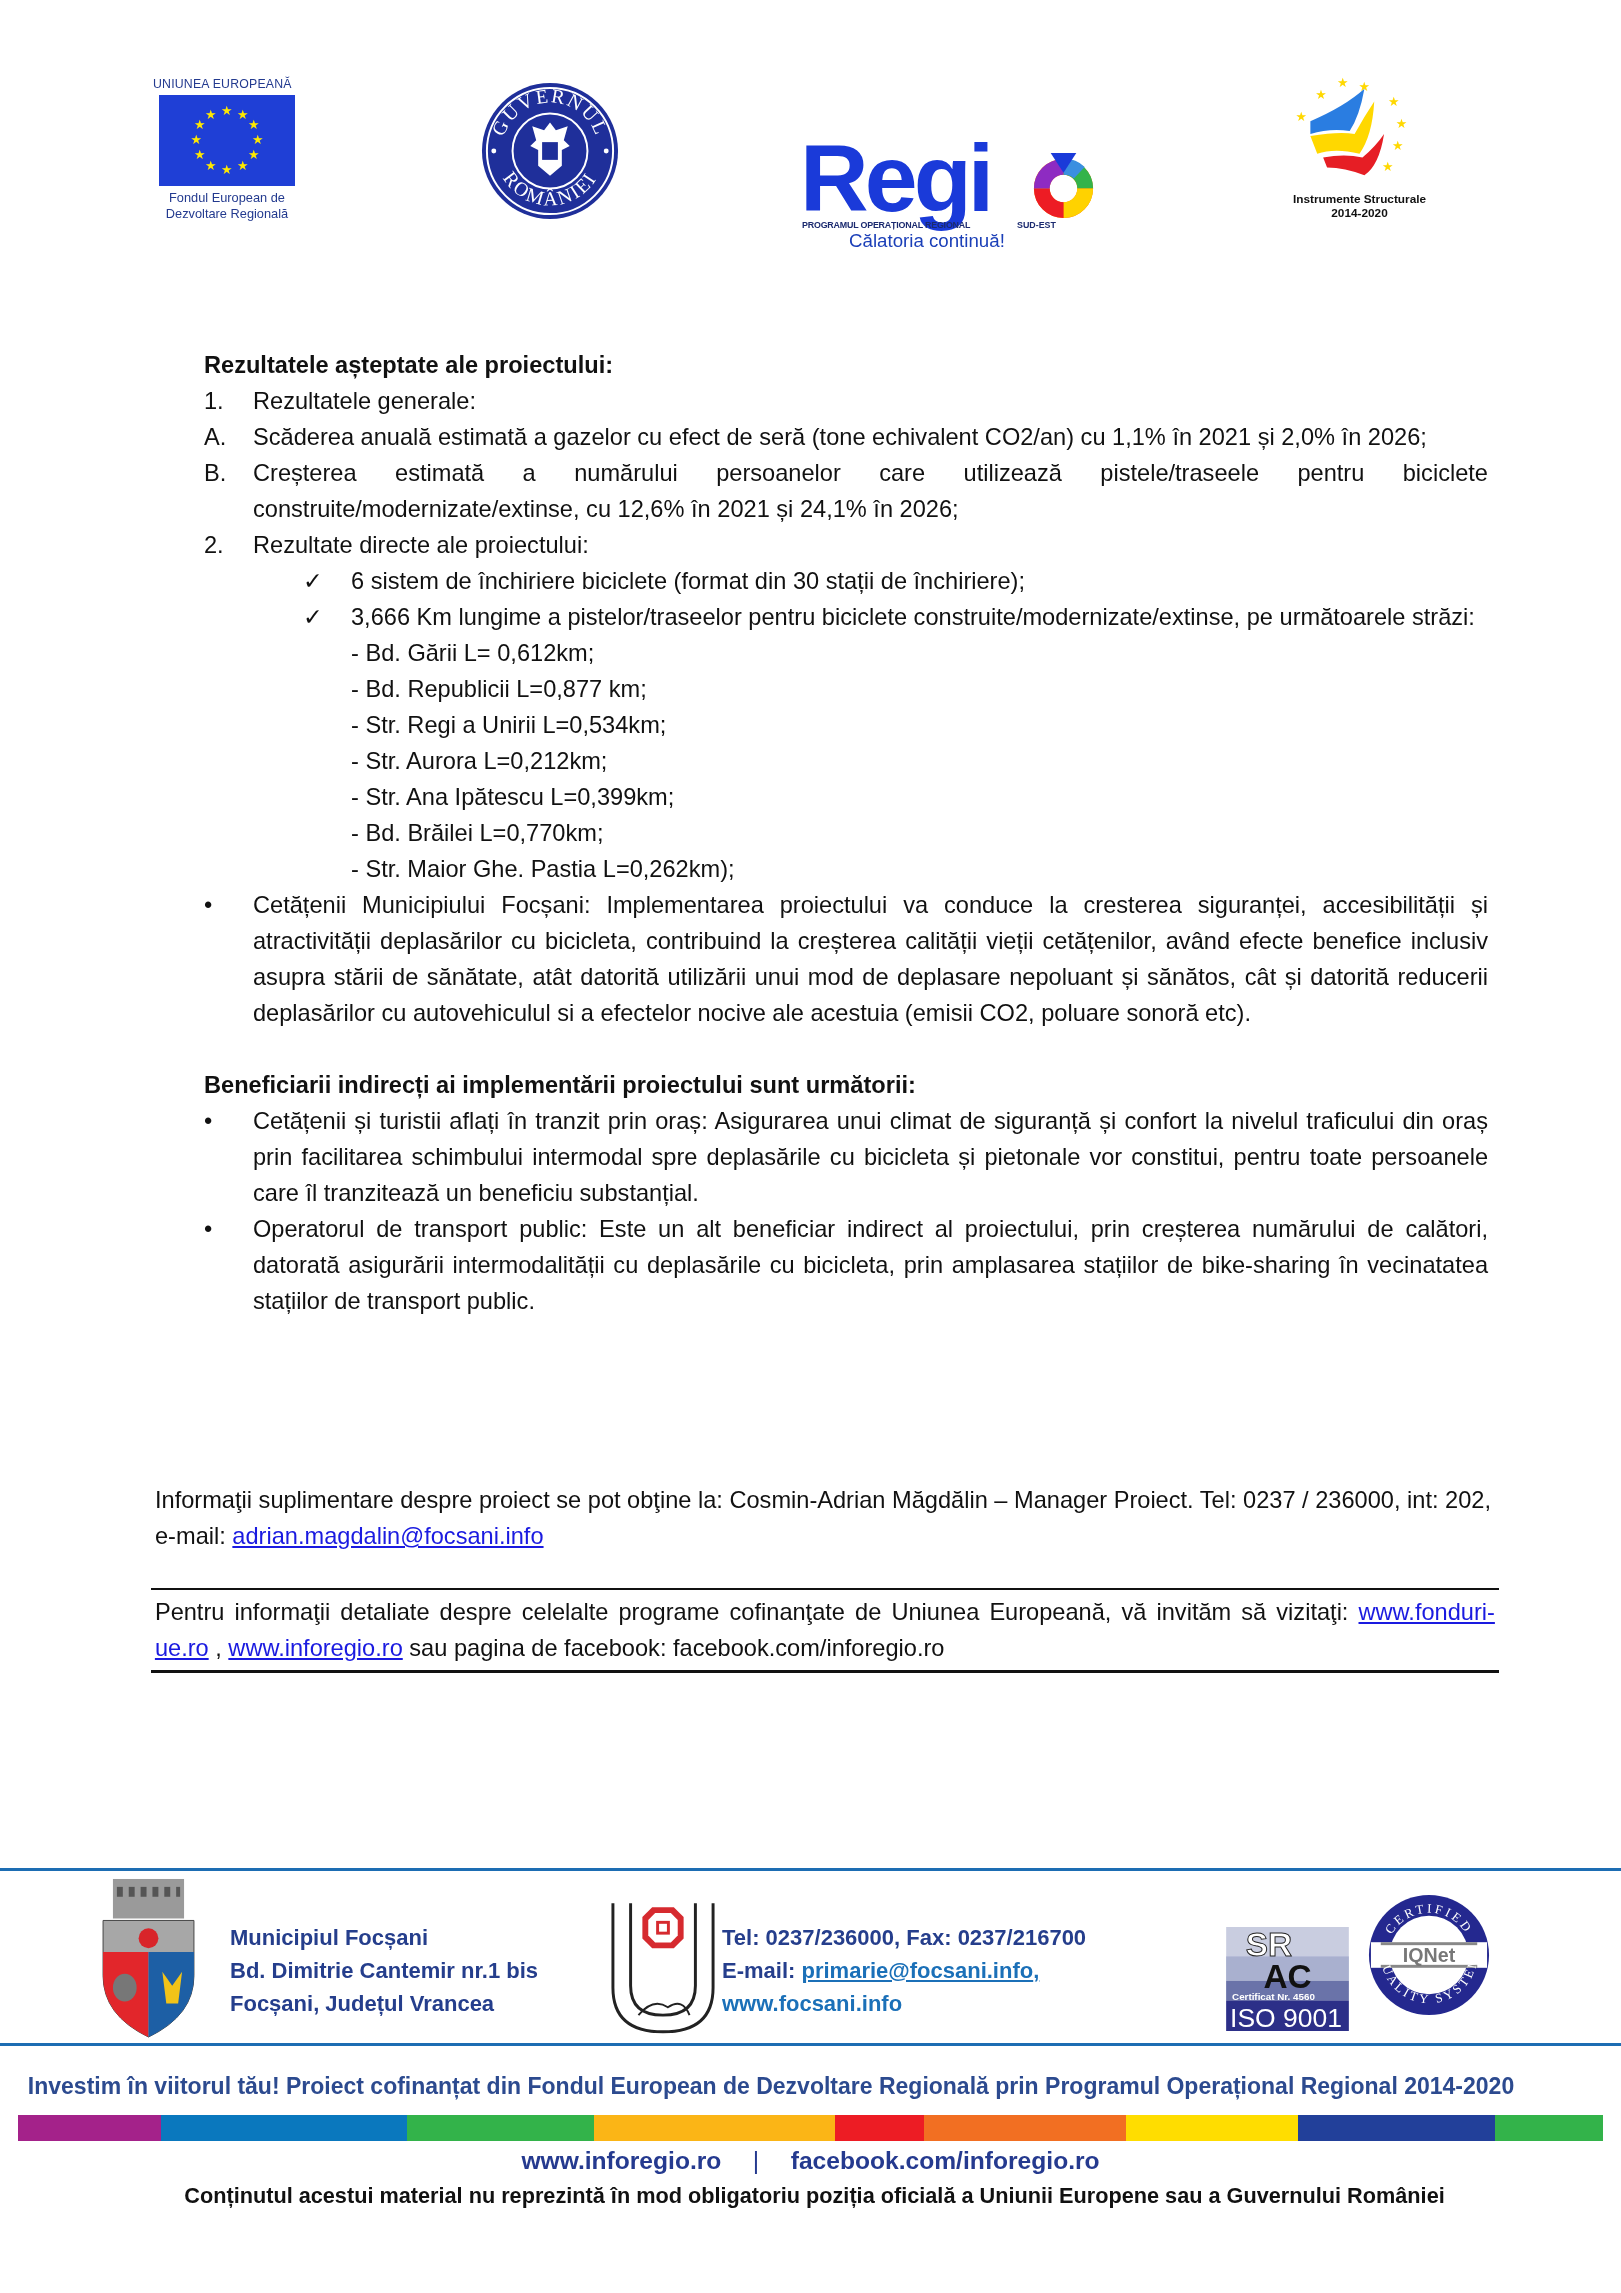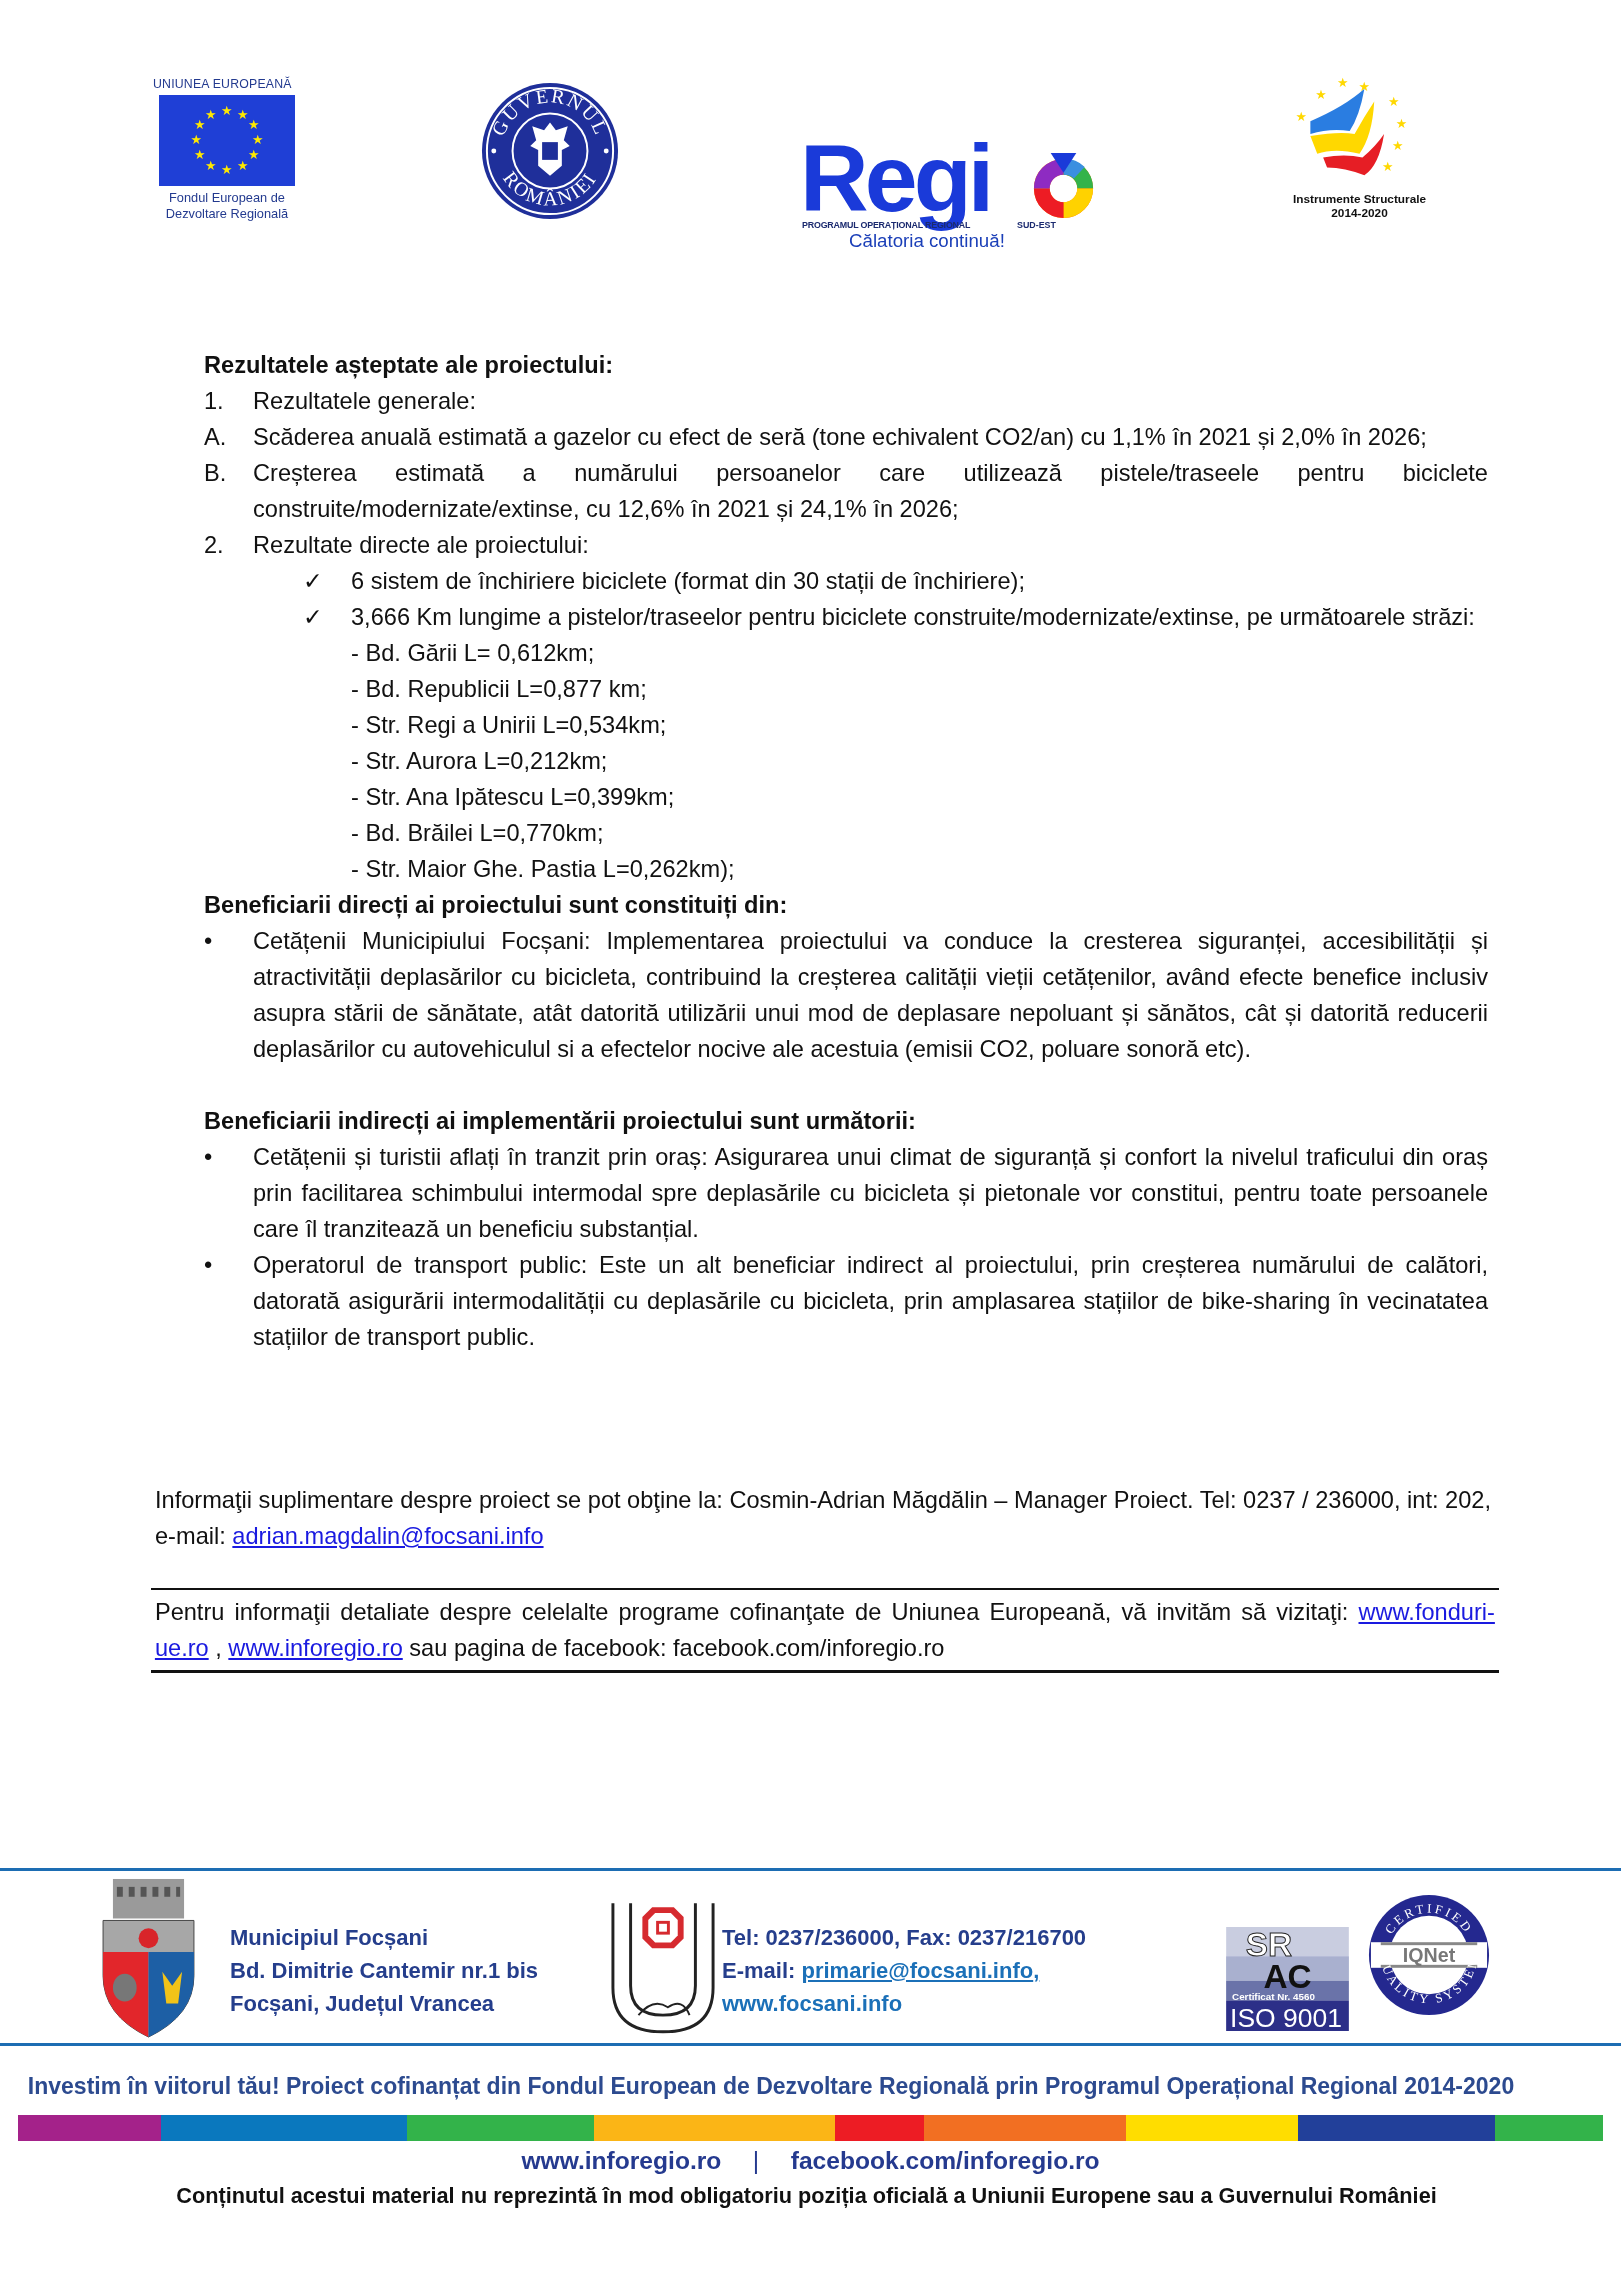--- a/index.html
+++ b/index.html
@@ -59,21 +59,21 @@
   .srac { left: 1226px; top: 1927px; width: 123px; height: 104px; }
   .iqnet { left: 1367px; top: 1893px; width: 124px; height: 124px; }
 
   .slogan { left: 0; top: 2073px; width: 1542px; text-align: center; font-size: 23px; font-weight: bold; color: #2c4a8f;
             font-family: "Liberation Sans Narrow", "Liberation Sans", sans-serif; }
   .stripe { left: 17.7px; top: 2115px; width: 1586px; height: 25.6px; display: flex; }
   .stripe div { height: 100%; }
   .weblinks { left: 0; top: 2147px; width: 1621px; text-align: center; font-size: 24.6px; font-weight: bold; color: #253a8f;
               font-family: "Liberation Sans Narrow", "Liberation Sans", sans-serif; }
   .weblinks .sep { display: inline-block; margin: 0 31.5px; font-weight: normal; }
-  .disclaimer { left: 4px; top: 2183px; width: 1605px; text-align: center; font-size: 21.7px; font-weight: bold; color: #111;
+  .disclaimer { left: 12px; top: 2183px; width: 1605px; text-align: center; font-size: 21.7px; font-weight: bold; color: #111;
                 font-family: "Liberation Sans Narrow", "Liberation Sans", sans-serif; }
 </style>
 </head>
 <body>
 
 <div class="abs eu-logo">
   <div class="t1">UNIUNEA EUROPEANĂ</div>
   <div class="eu-flag">
     <span style="left:62px;top:9.9px">★</span>
       <span style="left:78px;top:13.8px">★</span>
@@ -179,21 +179,20 @@
   <div class="ind2">
     <div>- Bd. Gării L= 0,612km;</div>
     <div>- Bd. Republicii L=0,877 km;</div>
     <div>- Str. Regi a Unirii L=0,534km;</div>
     <div>- Str. Aurora L=0,212km;</div>
     <div>- Str. Ana Ipătescu L=0,399km;</div>
     <div>- Bd. Brăilei L=0,770km;</div>
     <div>- Str. Maior Ghe. Pastia L=0,262km);</div>
   </div>
 
-  <p class="bold">Beneficiarii direcți ai proiectului sunt constituiți din:</p>
   <div class="row ind1">
     <span class="bul">•</span>
     <span>Cetățenii Municipiului Focșani: Implementarea proiectului va conduce la cresterea siguranței, accesibilității și atractivității deplasărilor cu bicicleta, contribuind la creșterea calității vieții cetățenilor, având efecte benefice inclusiv asupra stării de sănătate, atât datorită utilizării unui mod de deplasare nepoluant și sănătos, cât și datorită reducerii deplasărilor cu autovehiculul si a efectelor nocive ale acestuia (emisii CO2, poluare sonoră etc).</span>
   </div>
   <div class="gap"></div>
 
   <p class="bold">Beneficiarii indirecți ai implementării proiectului sunt următorii:</p>
   <div class="row ind1">
     <span class="bul">•</span>
     <span>Cetățenii și turistii aflați în tranzit prin oraș: Asigurarea unui climat de siguranță și confort la nivelul traficului din oraș prin facilitarea schimbului intermodal spre deplasările cu bicicleta și pietonale vor constitui, pentru toate persoanele care îl tranzitează un beneficiu substanțial.</span>

